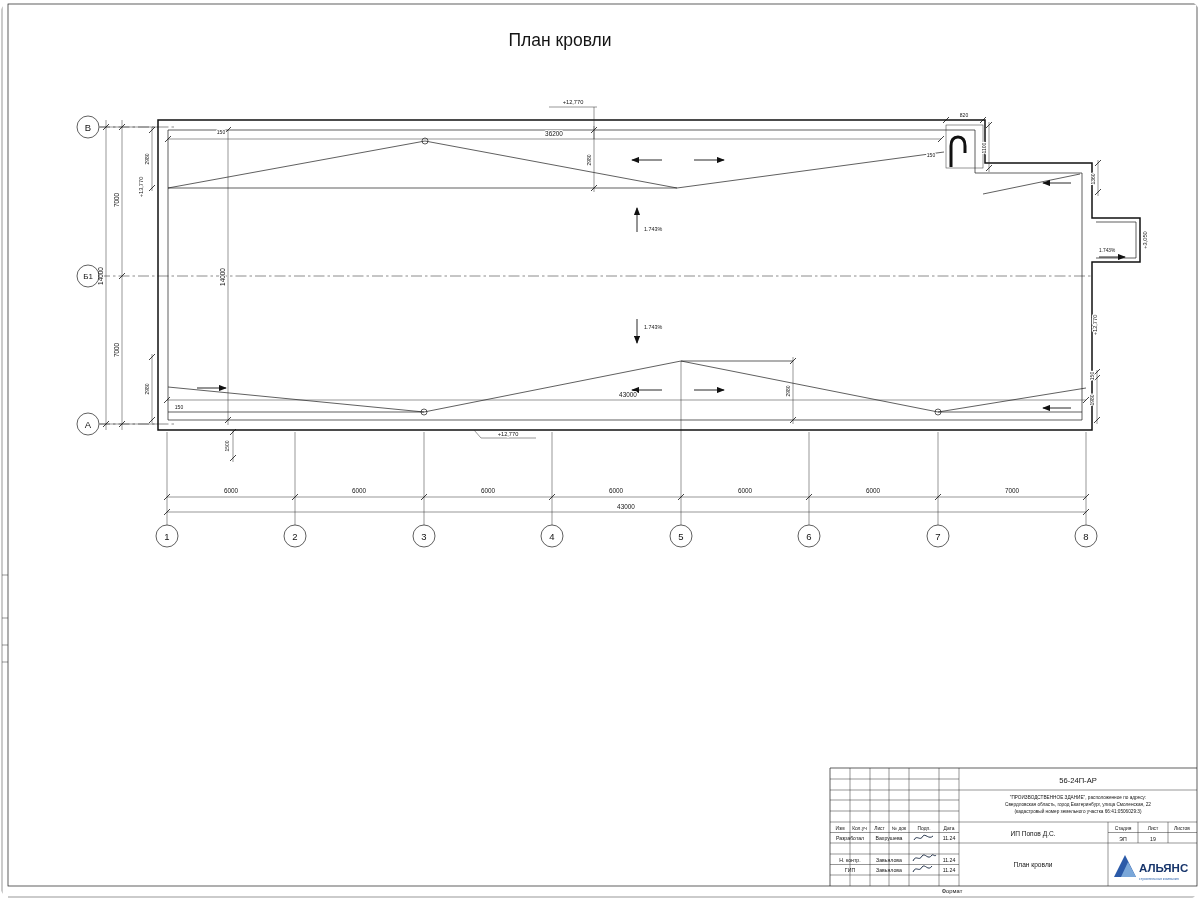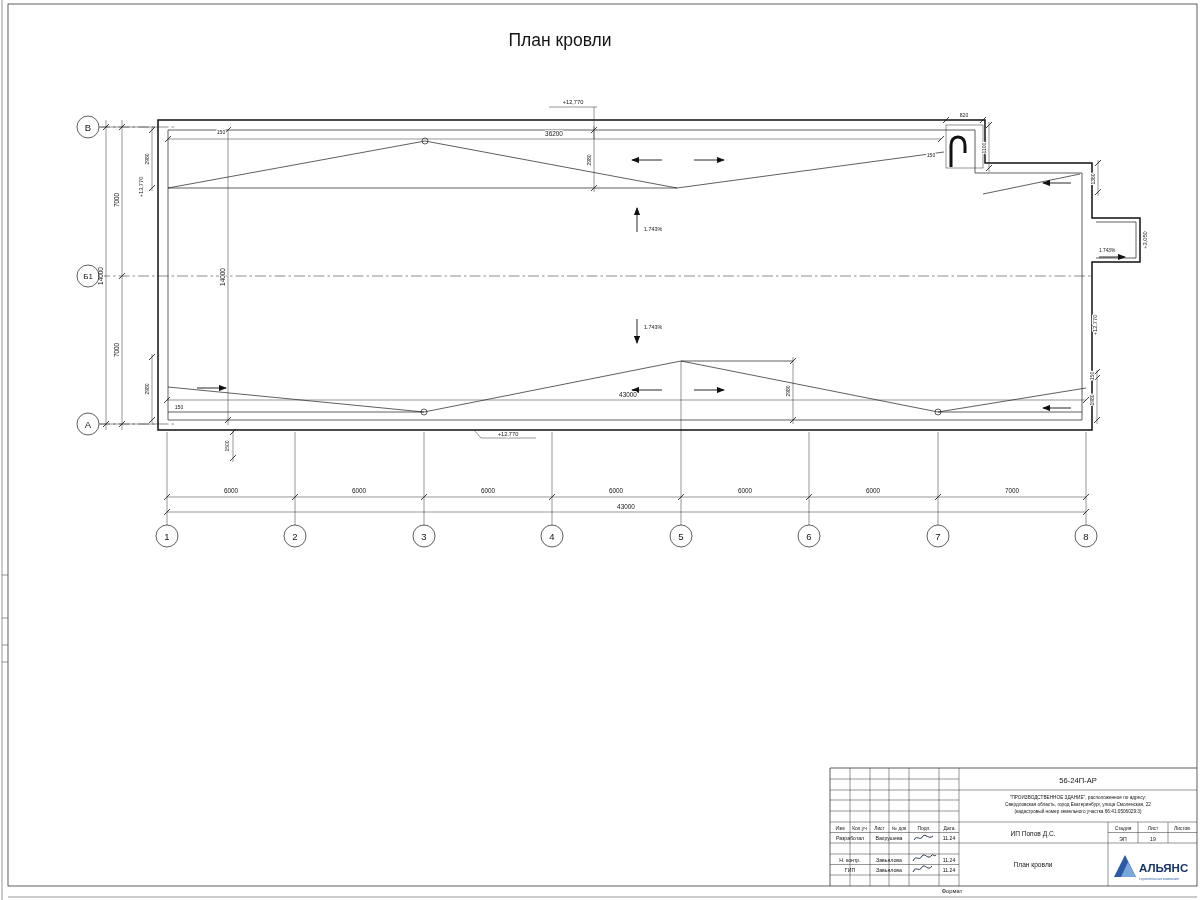--- a/index.html
+++ b/index.html
@@ -1,16 +1,16 @@
 <!DOCTYPE html>
 <html><head>
 <meta charset="utf-8">
 <style>
   html,body{margin:0;padding:0;background:#ffffff;}
-  .page{position:relative;width:1200px;height:900px;background:#fff;overflow:hidden;}
+  .page{position:relative;width:1200px;height:900px;background:#fff;overflow:hidden;border-radius:15px;}
   svg{display:block;}
   text{font-family:"Liberation Sans", sans-serif;fill:#141414;}
   .title{font-size:17.5px;text-anchor:middle;}
   .dim{font-size:6.4px;text-anchor:middle;paint-order:stroke;stroke:#fff;stroke-width:2.2px;stroke-linejoin:round;}
   .dimS{font-size:5px;}
   .elev{font-size:5.7px;}
   .slope{font-size:5.4px;text-anchor:start;}
   .ax{font-size:9.5px;text-anchor:middle;}
   .axS{font-size:8px;text-anchor:middle;}
   .tb{font-size:5.2px;text-anchor:middle;}

